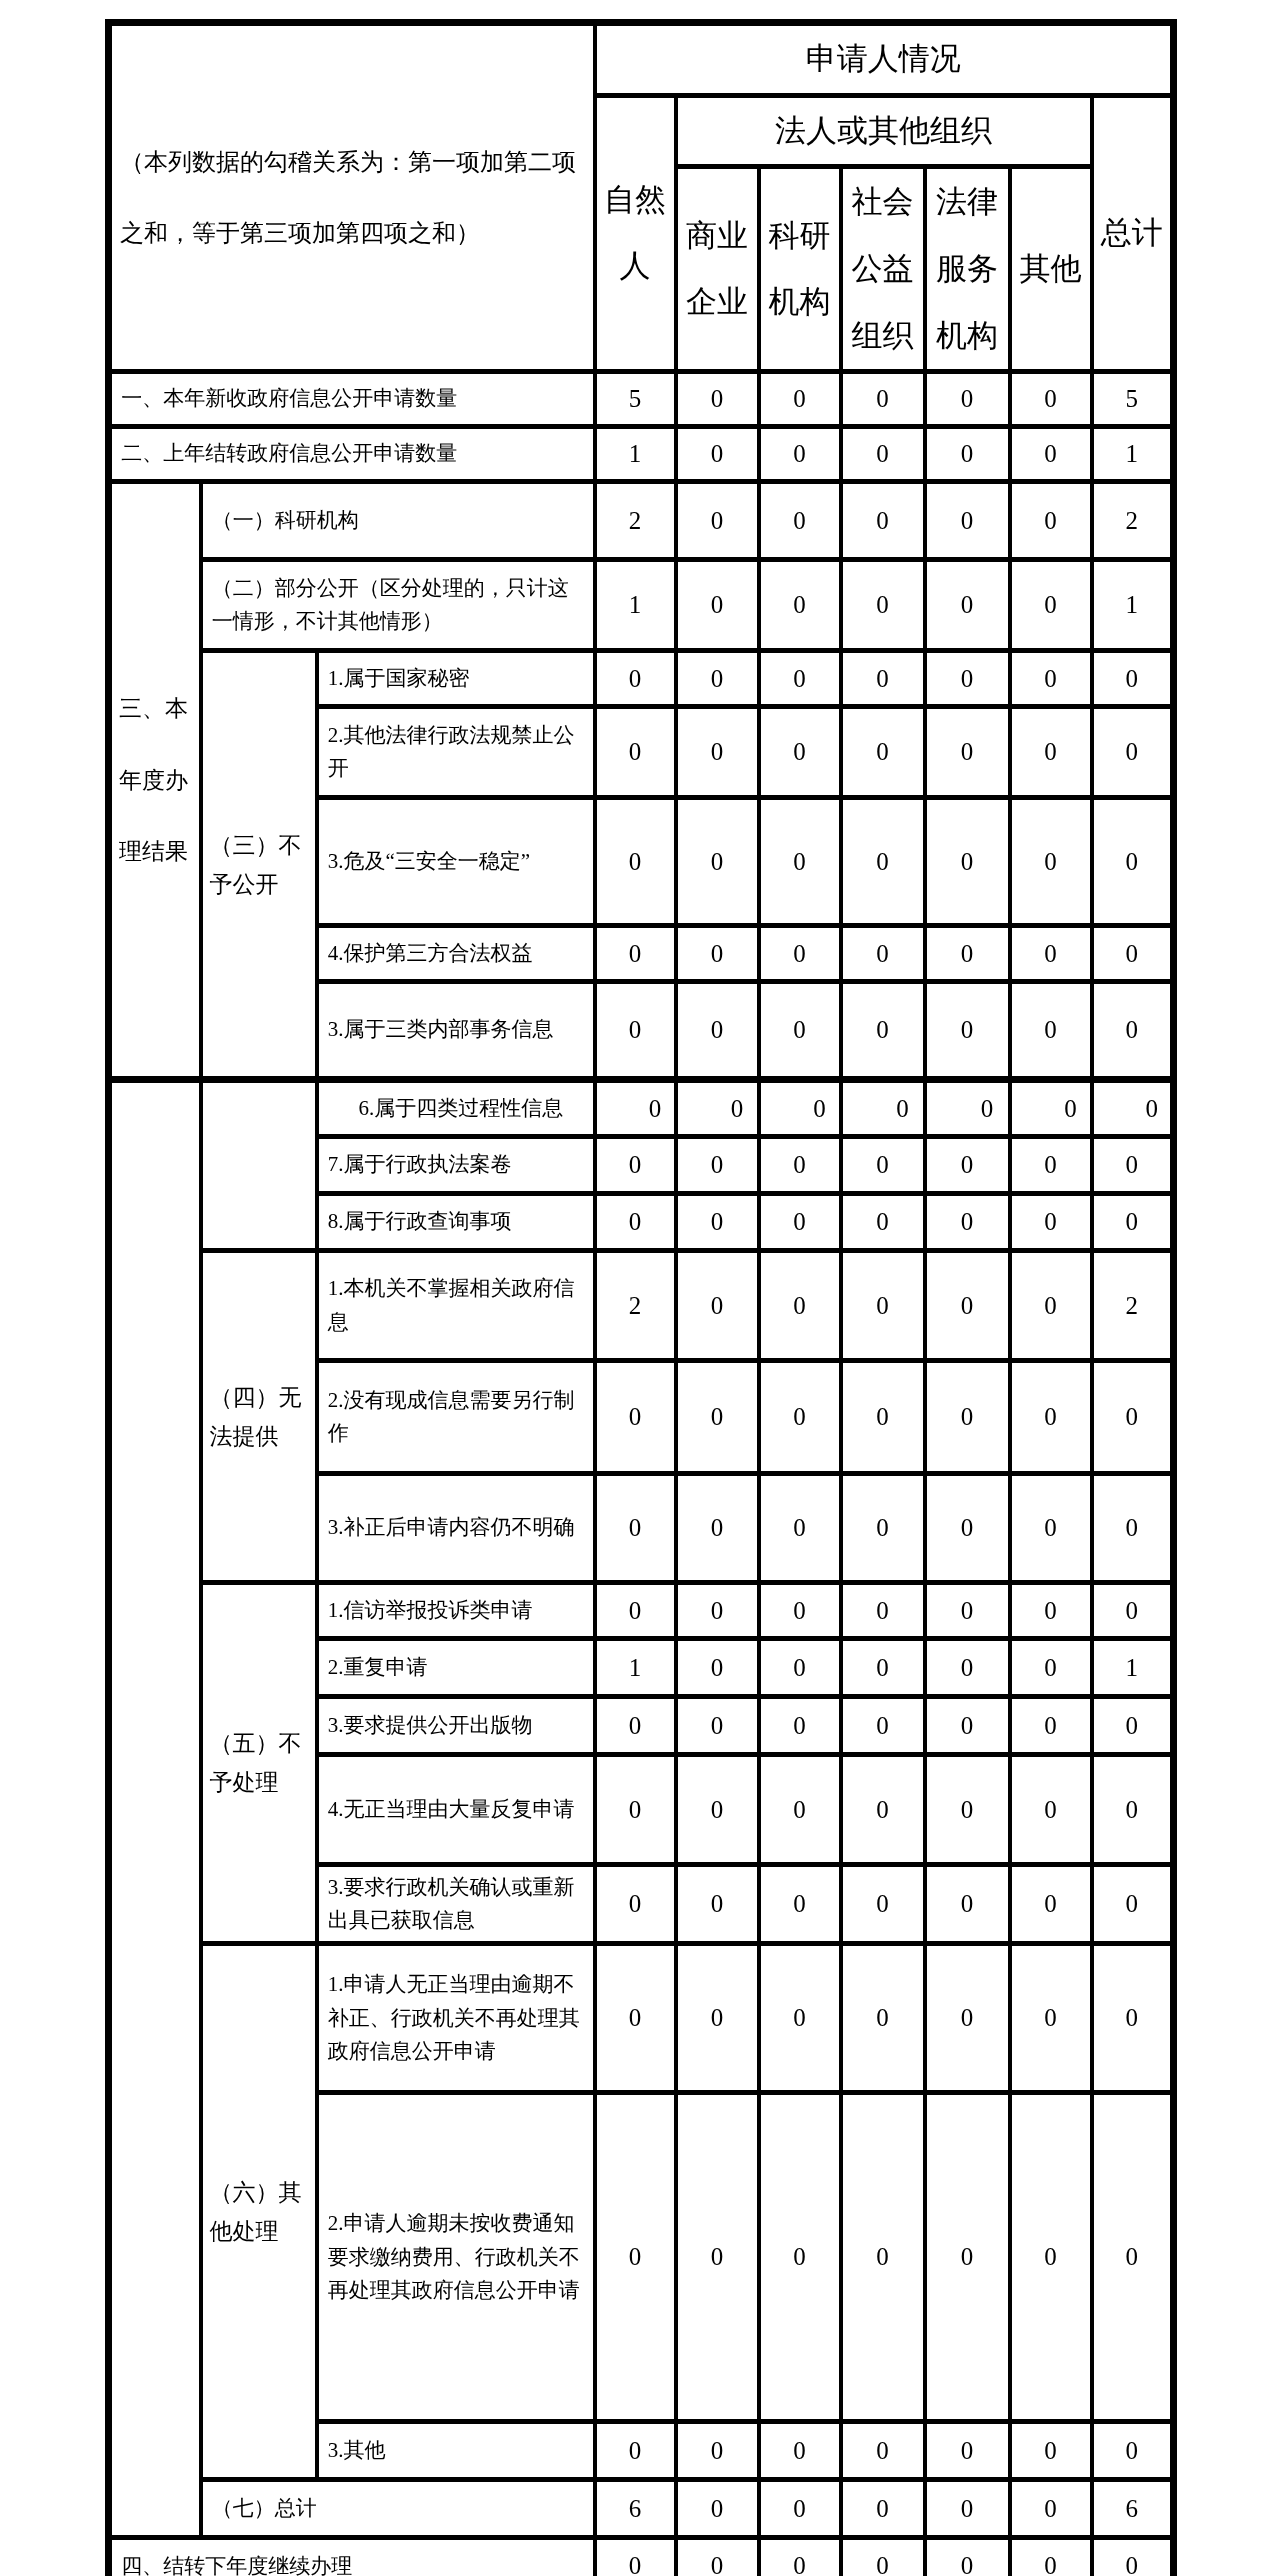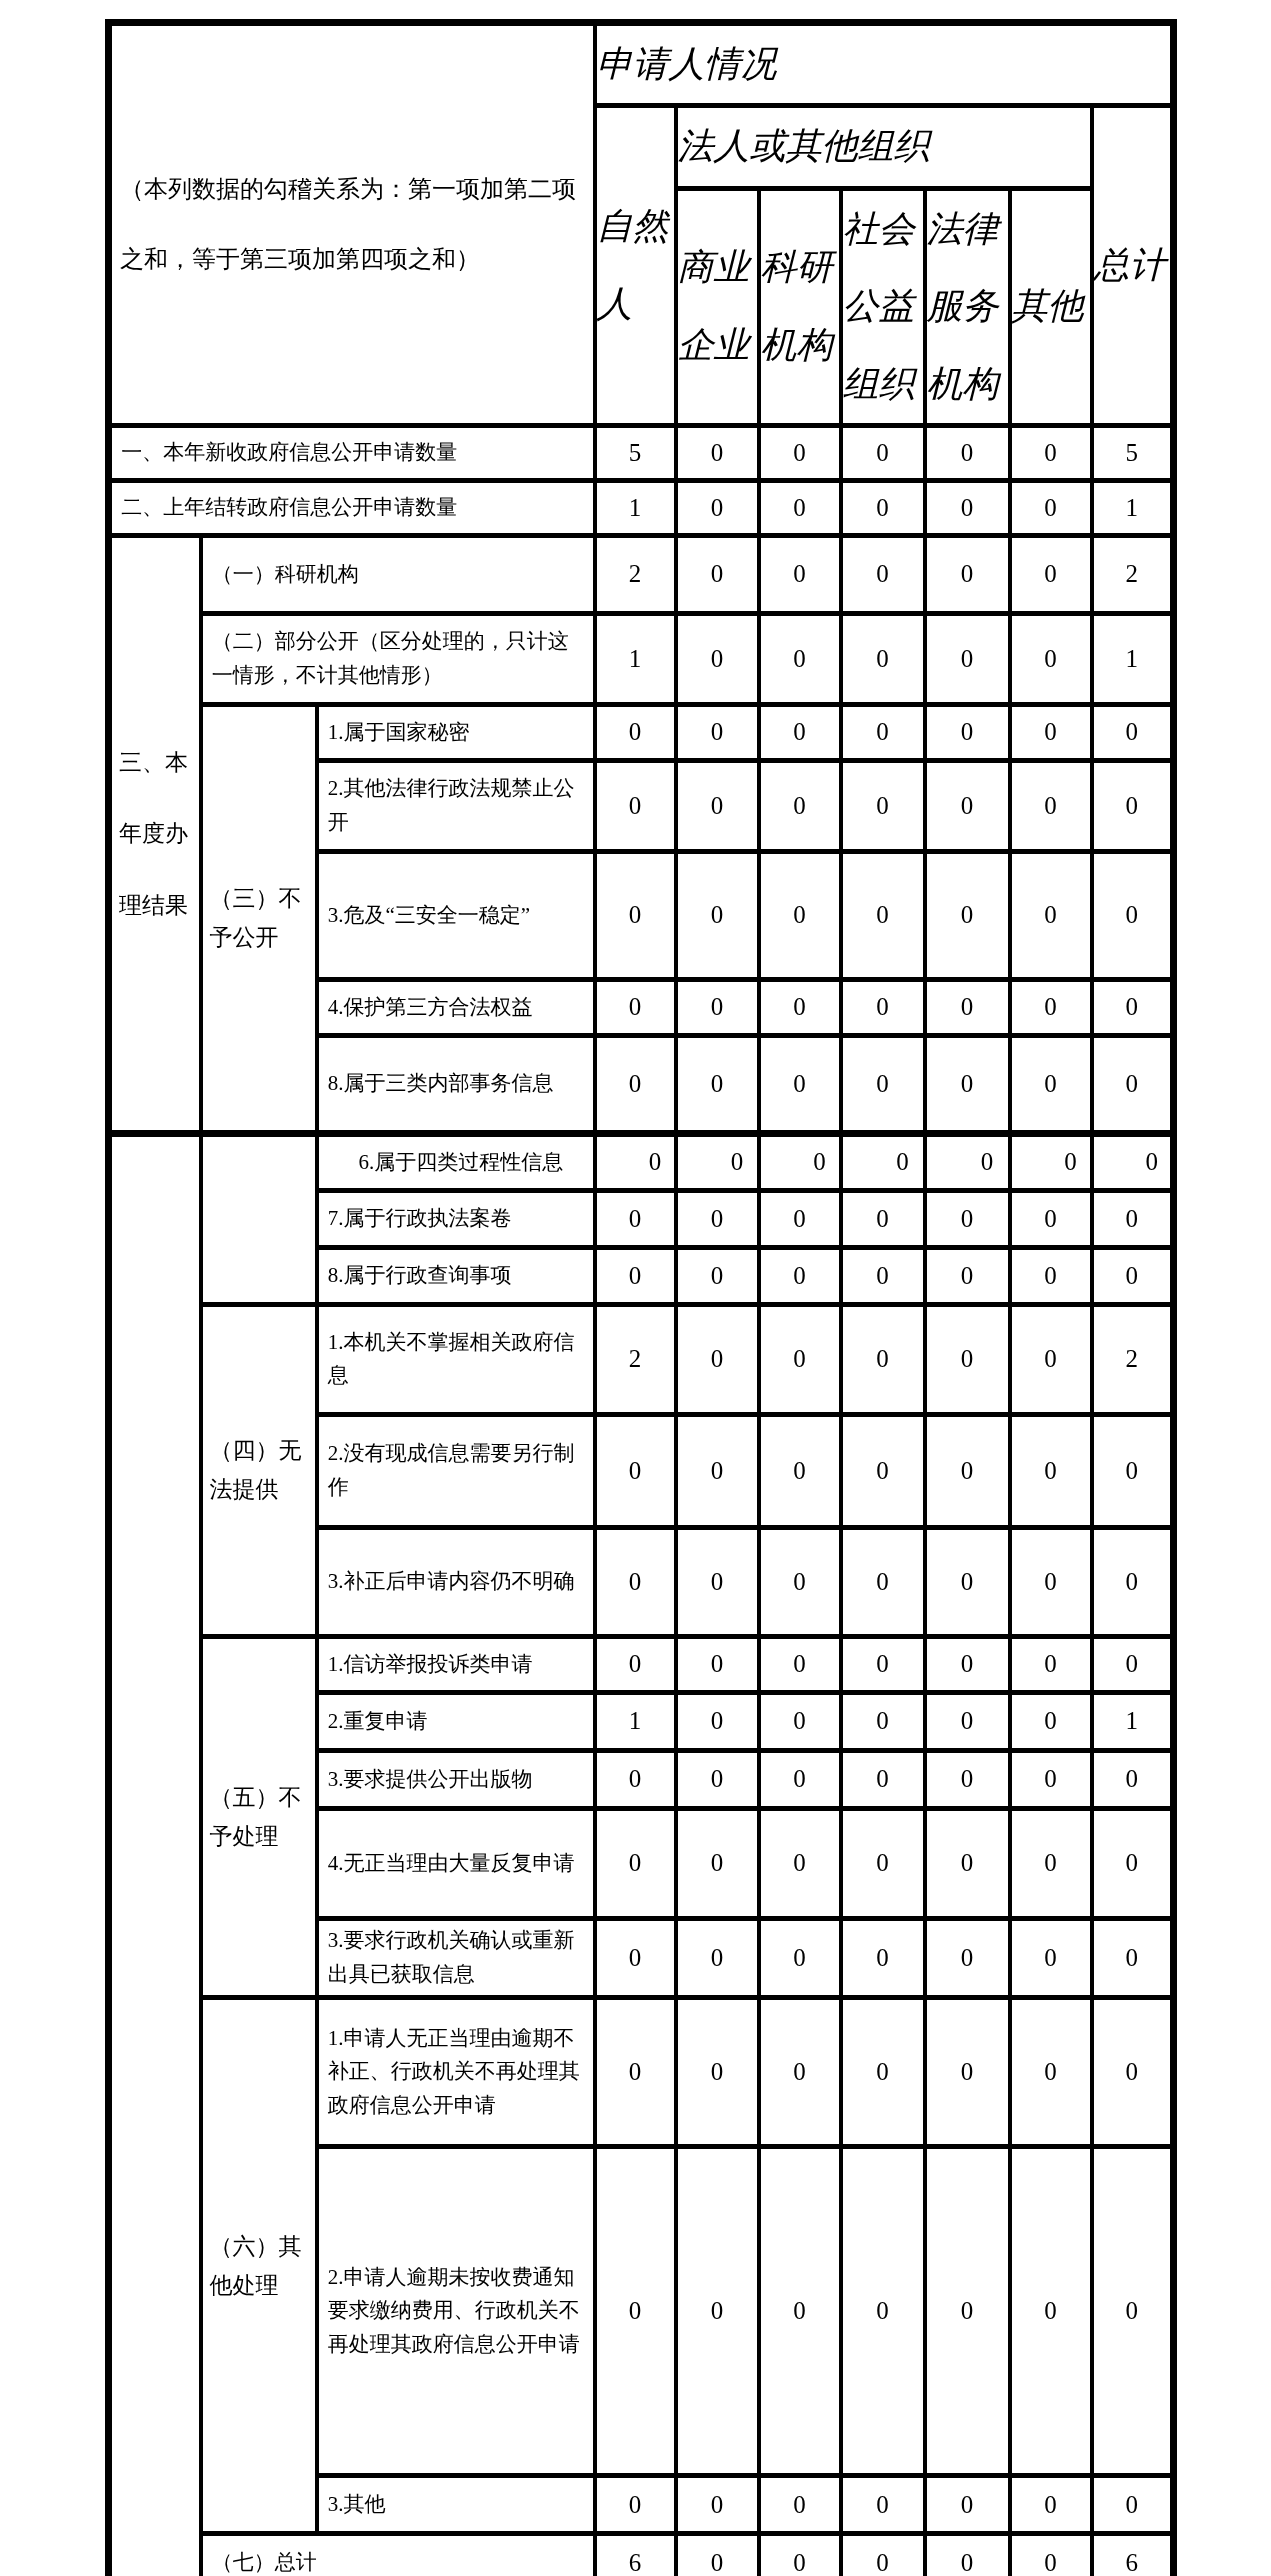--- a/index.html
+++ b/index.html
@@ -4,21 +4,21 @@
 <style>
   html,body{margin:0;padding:0;background:#ffffff;}
   .page{position:relative;width:1271px;height:2576px;background:#ffffff;overflow:hidden;
         font-family:"Liberation Serif","DejaVu Serif",serif;color:#000;}
   table.report{position:absolute;left:105px;top:19px;border-collapse:collapse;
                table-layout:fixed;width:1067px;border:7px solid #000;background:#fff;}
   td{border:4.1px solid #000;border-top-width:5.2px;border-bottom-width:5.2px;
      vertical-align:middle;background:#fff;overflow:hidden;word-break:break-all;}
   tr.split td{border-top-width:7px;padding-left:40px;}
   .note{font-size:24px;line-height:2.95;text-align:left;padding:0 8.1px;}
-  .hdr{font-size:36px;line-height:2.15;padding:0;font-style:italic;}
+  .hdr{font-size:31px;line-height:2.15;text-align:center;padding:0;}
   .grp{font-size:23px;line-height:1.7;text-align:left;padding:2.3px 3.5px 2.3px 7px;}
   .v-spread{line-height:3.1;}
   .lbl{font-size:21px;line-height:1.6;text-align:left;padding:3.5px 4.6px 3.5px 9.3px;}
   .val{font-size:25px;text-align:center;padding:0;}
 </style>
 </head>
 <body>
 
 <div class="page">
 <table class="report">
@@ -133,21 +133,21 @@
     <td class="lbl">4.保护第三方合法权益</td>
     <td class="val">0</td>
     <td class="val">0</td>
     <td class="val">0</td>
     <td class="val">0</td>
     <td class="val">0</td>
     <td class="val">0</td>
     <td class="val">0</td>
   </tr>
   <tr style="height:98px">
-    <td class="lbl">8.属于三类内部事务信息</td>
+    <td class="lbl">3.属于三类内部事务信息</td>
     <td class="val">0</td>
     <td class="val">0</td>
     <td class="val">0</td>
     <td class="val">0</td>
     <td class="val">0</td>
     <td class="val">0</td>
     <td class="val">0</td>
   </tr>
 
   <tr class="split" style="height:57px">

